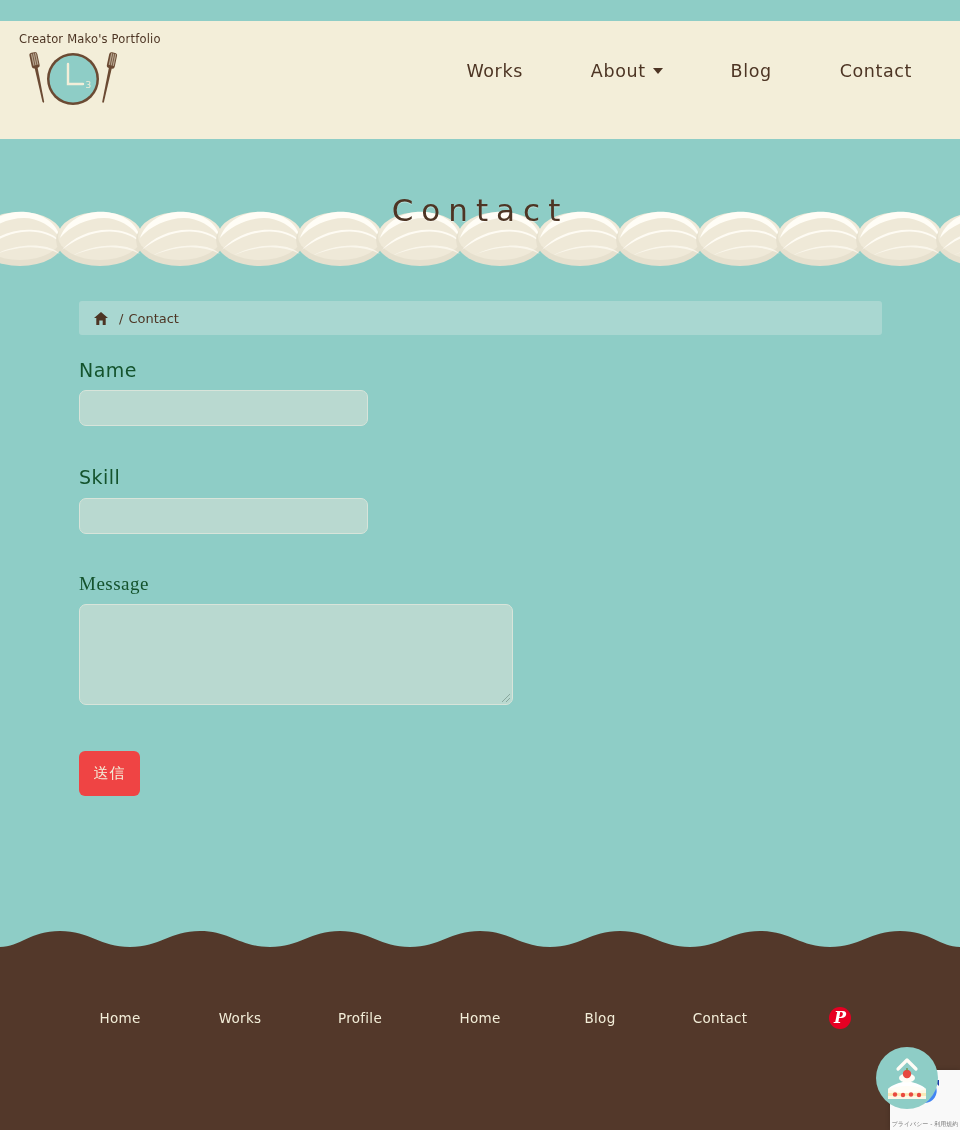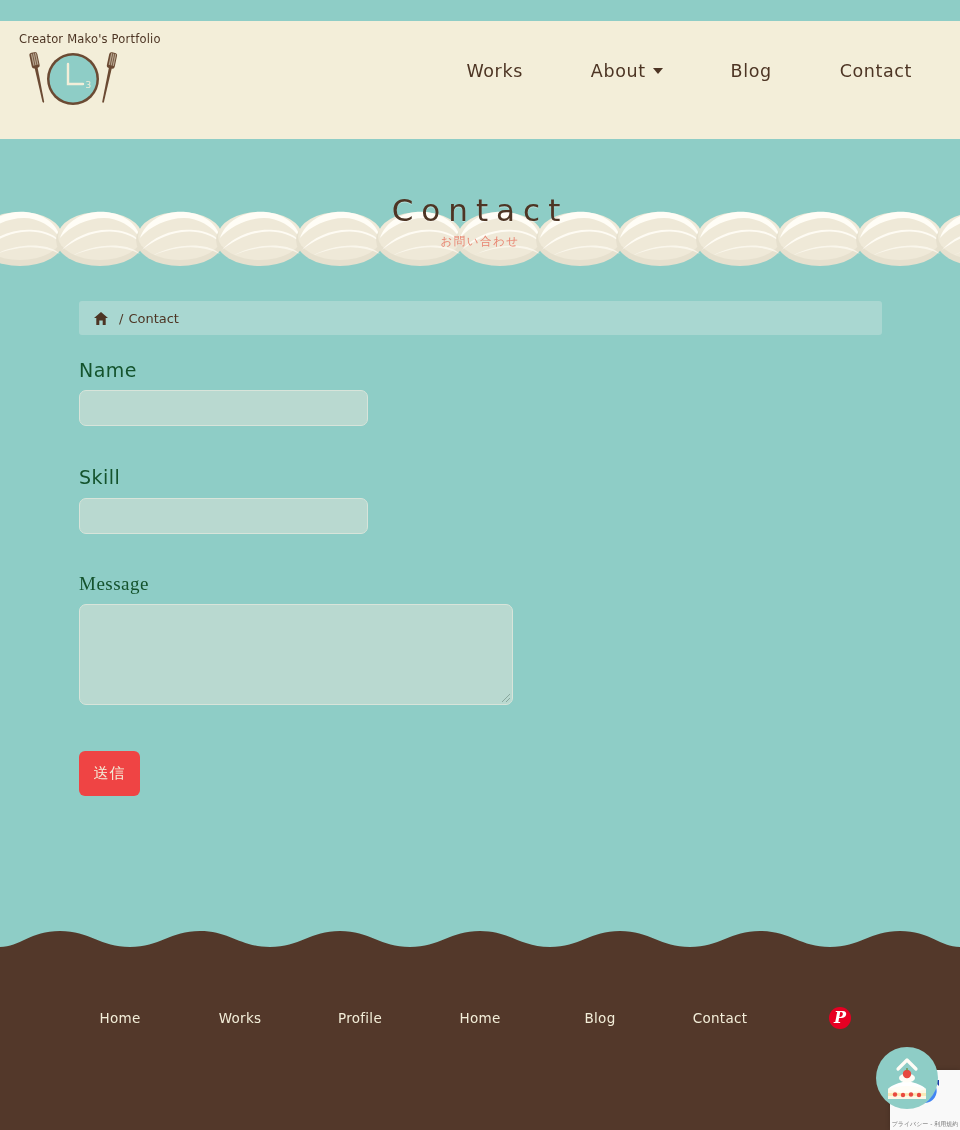--- a/index.html
+++ b/index.html
@@ -401,21 +401,20 @@
       <use href="#swirl" x="620" y="0"></use>
       <use href="#swirl" x="700" y="0"></use>
       <use href="#swirl" x="780" y="0"></use>
       <use href="#swirl" x="860" y="0"></use>
       <use href="#swirl" x="940" y="0"></use>
     </g>
   </svg>
 
   <div class="hero-text">
     <h1 class="page-title">Contact</h1>
-    <div class="page-subtitle">お問い合わせ</div>
   </div>
 </section>
 
 <main class="main">
 
   <nav class="breadcrumb">
     <a class="bc-home" href="#">
       <svg width="14" height="13" viewBox="0 0 14 13">
         <path d="M7 0 L14 6 L11.7 6 L11.7 13 L8.7 13 L8.7 8.6 L5.3 8.6 L5.3 13 L2.3 13 L2.3 6 L0 6 Z" fill="#4d3524"></path>
       </svg>

